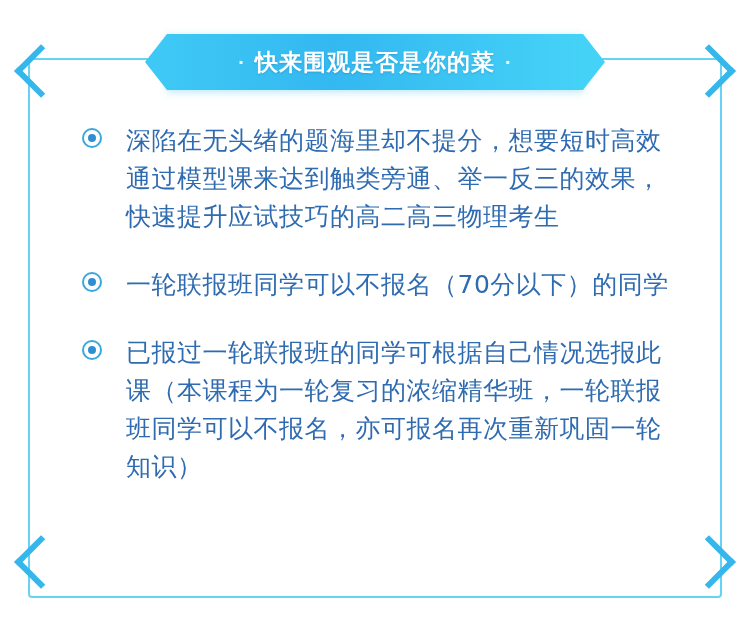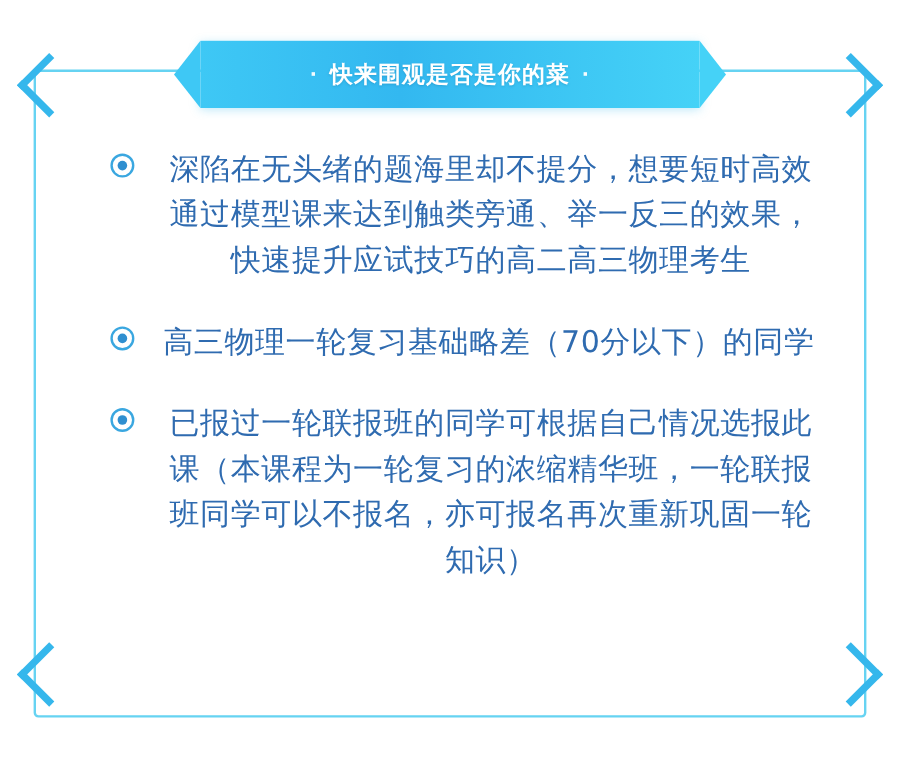--- a/index.html
+++ b/index.html
@@ -105,41 +105,40 @@
   .banner-inner {
     position: absolute;
     inset: 0;
     display: flex;
     align-items: center;
     justify-content: center;
     gap: 10px;
   }
   .banner-title {
     color: #ffffff;
-    font-size: 19px;
+    font-size: 23px;
     font-weight: bold;
     letter-spacing: 1px;
     white-space: nowrap;
     text-shadow: 0 1px 2px rgba(0, 90, 140, 0.25);
   }
   .dot-deco {
     color: #ffffff;
     font-size: 20px;
     line-height: 1;
     font-weight: bold;
     opacity: 0.95;
   }
 
   
   .list {
     position: absolute;
-    left: 92px;
+    left: 82px;
     top: 122px;
     width: 590px;
-    text-align: center;
   }
   .item {
     display: flex;
     align-items: flex-start;
     margin-bottom: 30px;
   }
   .item:last-child {
     margin-bottom: 16px;
   }
   .bullet {
@@ -196,21 +195,21 @@
 
   <div class="list">
 
     <div class="item">
       <span class="bullet"></span>
       <span class="item-text">深陷在无头绪的题海里却不提分，想要短时高效通过模型课来达到触类旁通、举一反三的效果，快速提升应试技巧的高二高三物理考生</span>
     </div>
 
     <div class="item">
       <span class="bullet"></span>
-      <span class="item-text">高三物理一轮复习基础略差（70分以下）的同学</span>
+      <span class="item-text">一轮联报班同学可以不报名（70分以下）的同学</span>
     </div>
 
     <div class="item">
       <span class="bullet"></span>
       <span class="item-text">已报过一轮联报班的同学可根据自己情况选报此课（本课程为一轮复习的浓缩精华班，一轮联报班同学可以不报名，亦可报名再次重新巩固一轮知识）</span>
     </div>
 
   </div>
 
 </div>

